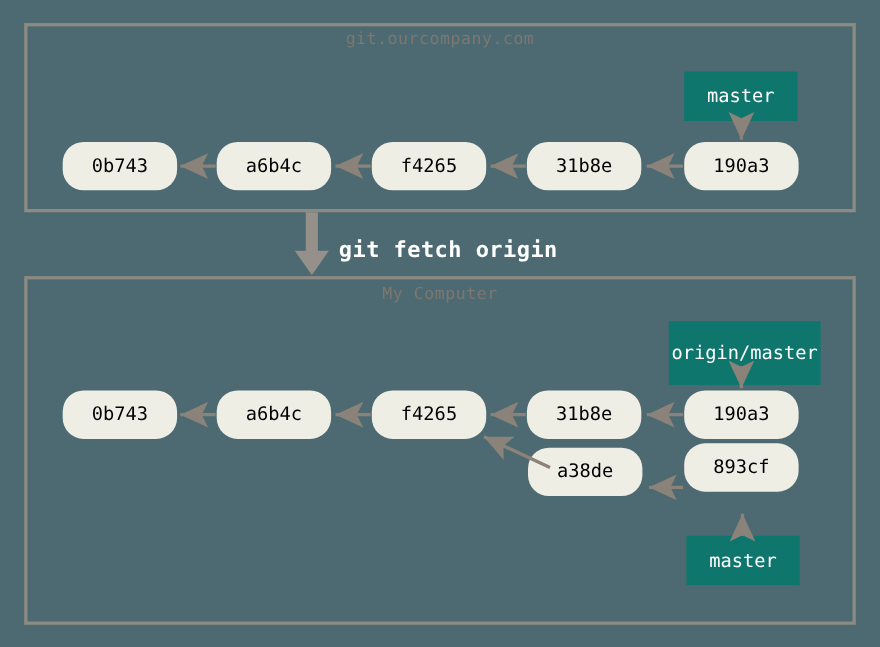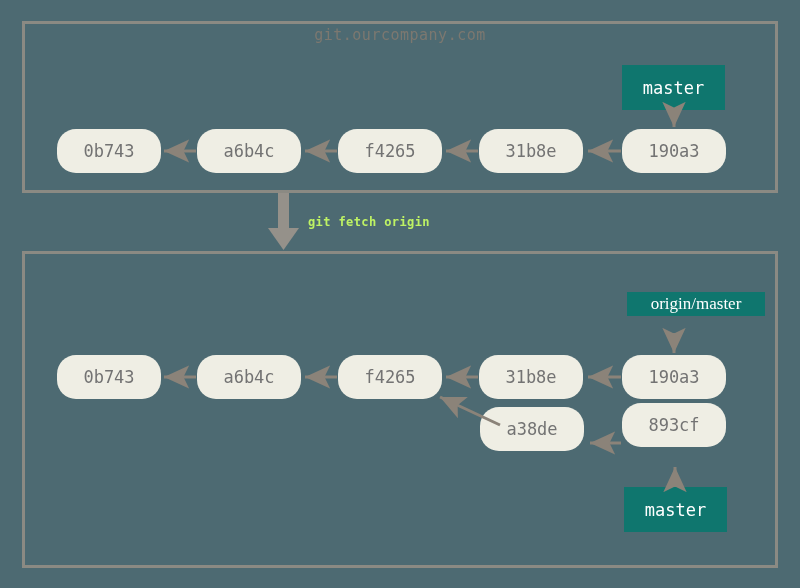--- a/index.html
+++ b/index.html
@@ -34,21 +34,21 @@
   }
   #title-remote { left: 400px; top: 26px; }
   #title-local  { left: 400px; top: 258px; }
 
   .commit {
     position: absolute;
     width: 104px;
     height: 44px;
     background: #efeee4;
     border-radius: 19px;
-    color: #737373;
+    color: #000000;
     font-size: 17px;
     display: flex;
     align-items: center;
     justify-content: center;
     box-sizing: border-box;
   }
 
   .branch-box {
     position: absolute;
     background: #0f766e;
@@ -56,22 +56,22 @@
     font-size: 17px;
     display: flex;
     align-items: center;
     justify-content: center;
     box-sizing: border-box;
     white-space: nowrap;
   }
 
   .cmd-label {
     position: absolute;
-    color: #bef264;
-    font-size: 12px;
+    color: #ffffff;
+    font-size: 20px;
     font-weight: bold;
     white-space: nowrap;
     letter-spacing: 0.4px;
   }
 
   svg.overlay {
     position: absolute;
     left: 0;
     top: 0;
     width: 800px;
@@ -91,31 +91,32 @@
   <div class="commit" style="left:197px; top:129px;">a6b4c</div>
   <div class="commit" style="left:338px; top:129px;">f4265</div>
   <div class="commit" style="left:479px; top:129px;">31b8e</div>
   <div class="commit" style="left:622px; top:129px;">190a3</div>
 
   <div class="branch-box" style="left:622px; top:65px; width:103px; height:45px;">master</div>
 
   <div class="cmd-label" style="left:308px; top:215px;">git fetch origin</div>
 
   <div class="frame" id="frame-local"></div>
+  <div class="frame-title" id="title-local">My Computer</div>
 
   <div class="commit" style="left:57px;  top:355px;">0b743</div>
   <div class="commit" style="left:197px; top:355px;">a6b4c</div>
   <div class="commit" style="left:338px; top:355px;">f4265</div>
   <div class="commit" style="left:479px; top:355px;">31b8e</div>
   <div class="commit" style="left:622px; top:355px;">190a3</div>
 
   <div class="commit" style="left:480px; top:407px;">a38de</div>
   <div class="commit" style="left:622px; top:403px;">893cf</div>
 
-  <div class="branch-box" style="left:627px; top:292px; width:138px; height:24px;font-family:Liberation Serif, serif;">origin/master</div>
+  <div class="branch-box" style="left:608px; top:292px; width:138px; height:58px;">origin/master</div>
   <div class="branch-box" style="left:624px; top:487px; width:103px; height:45px;">master</div>
 
   <svg class="overlay" viewBox="0 0 800 588" xmlns="http://www.w3.org/2000/svg">
     <defs>
       <marker id="ah" markerWidth="9" markerHeight="8" refX="8.4" refY="4" orient="auto" markerUnits="strokeWidth">
         <path d="M8.4,4 L0,0.1 L1.9,4 L0,7.9 Z" fill="#8b8379"></path>
       </marker>
     </defs>
 
     <g stroke="#8b8379" stroke-width="3" fill="none" marker-end="url(#ah)">

